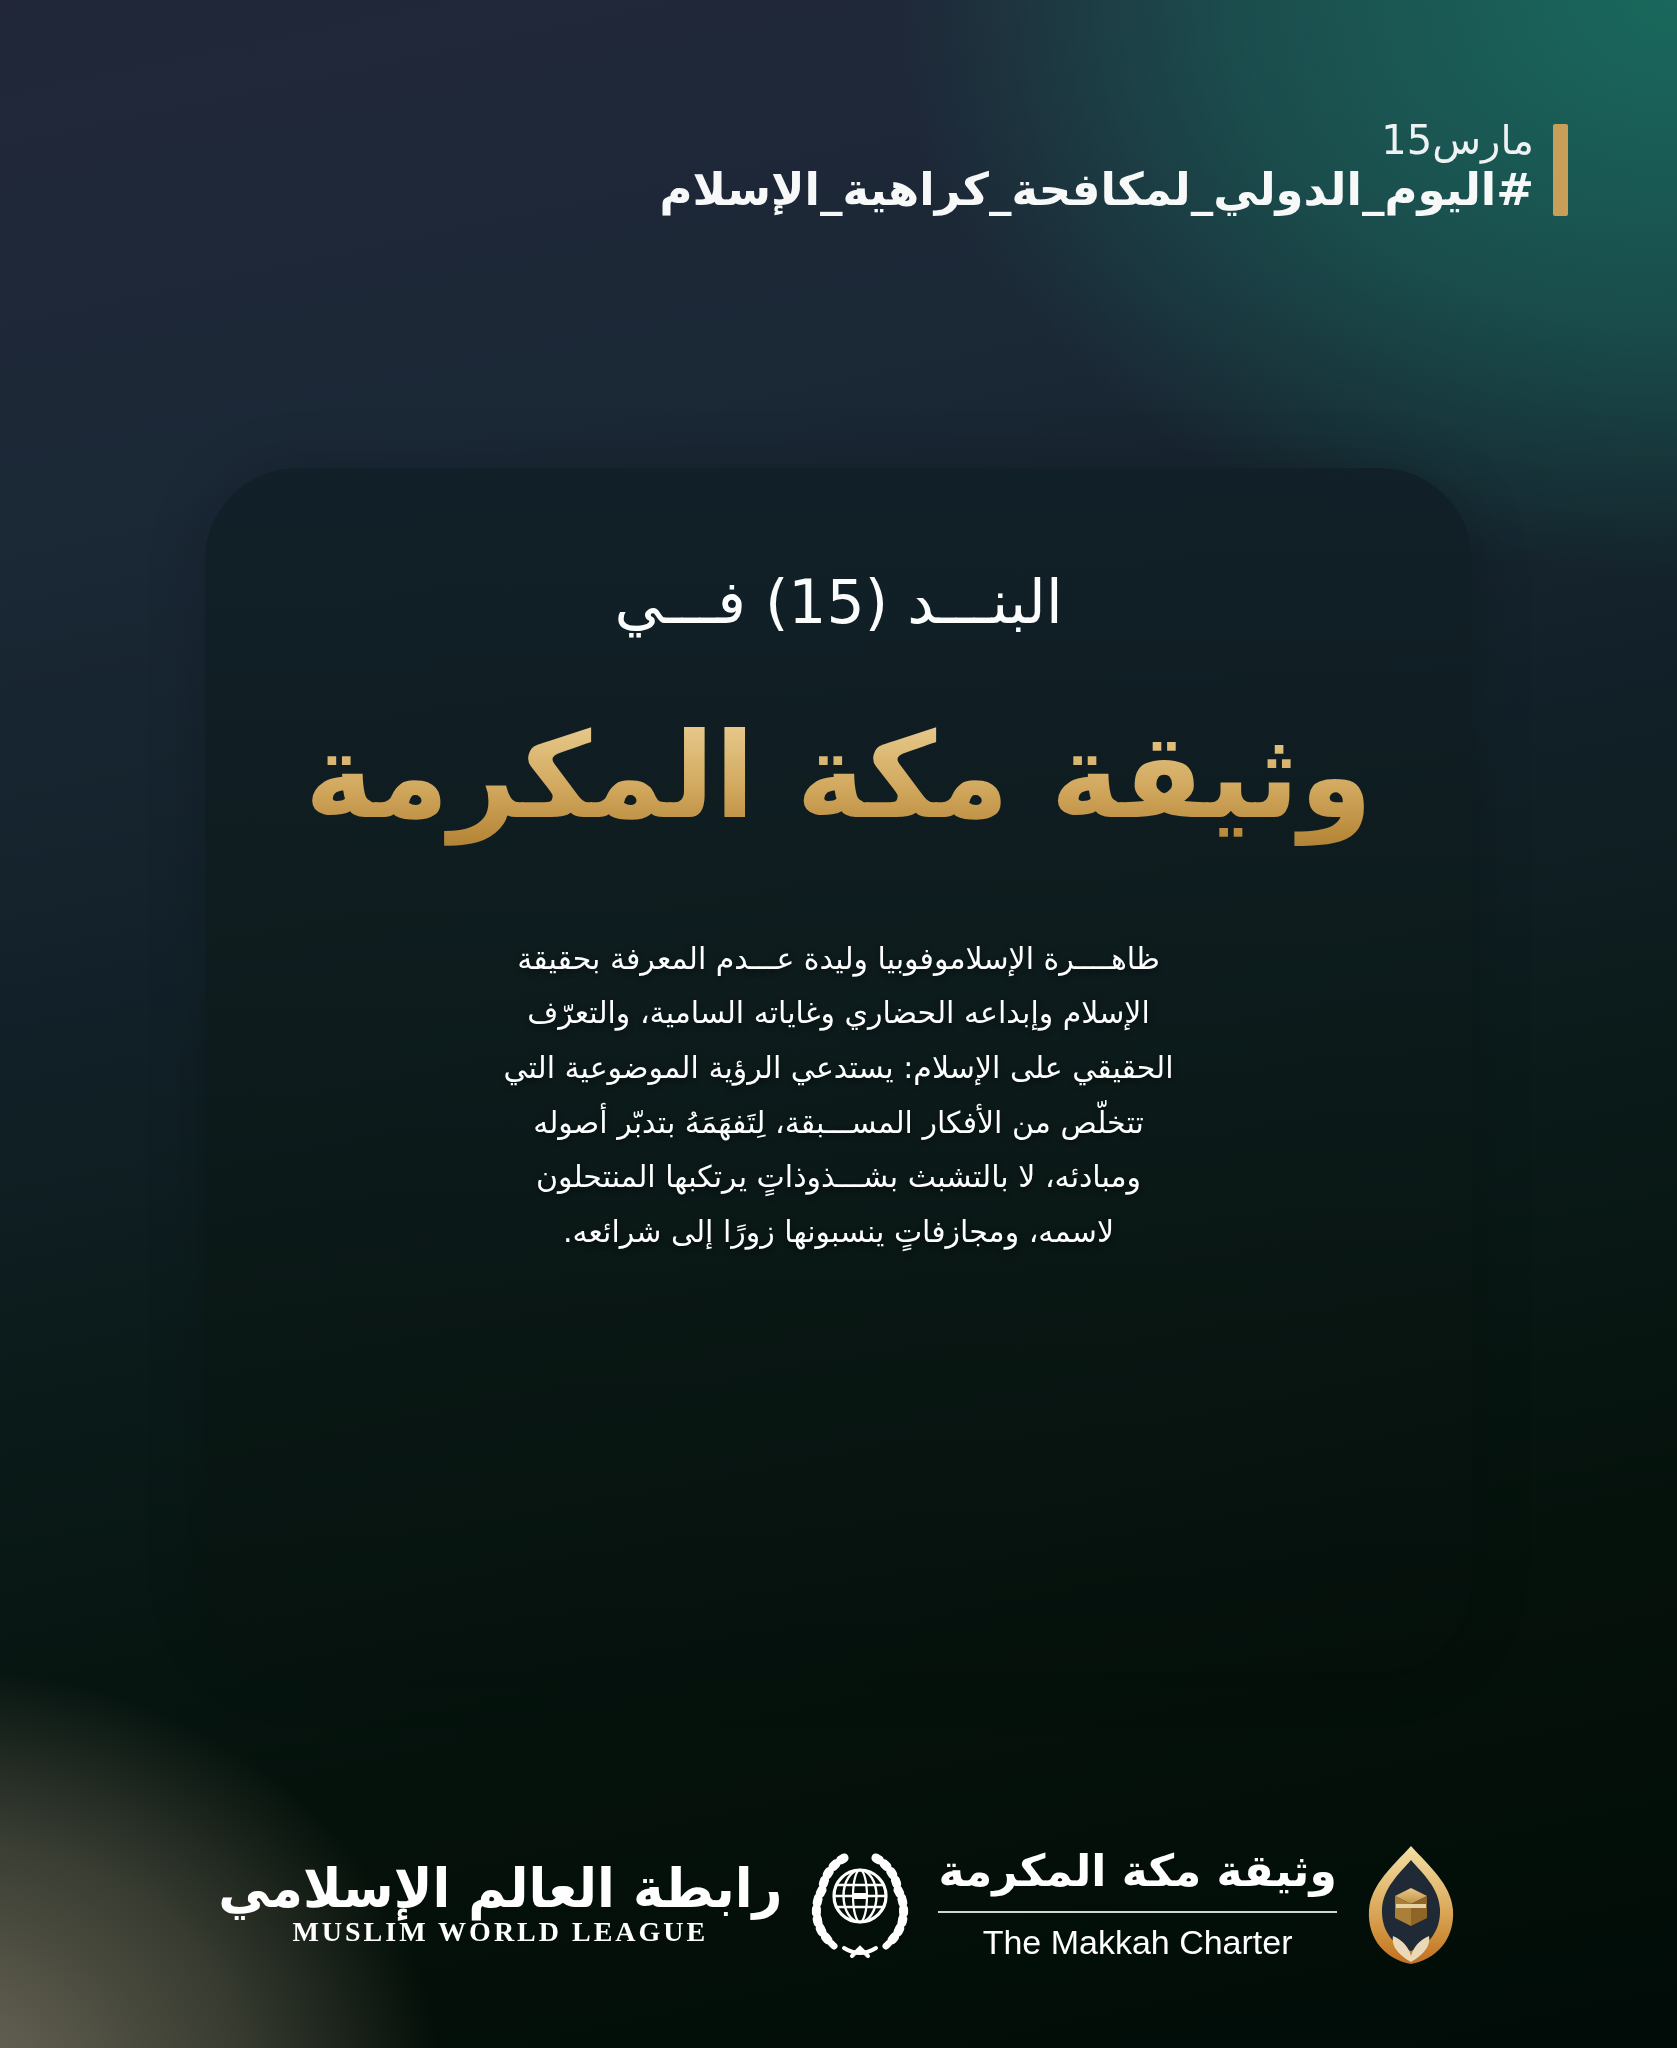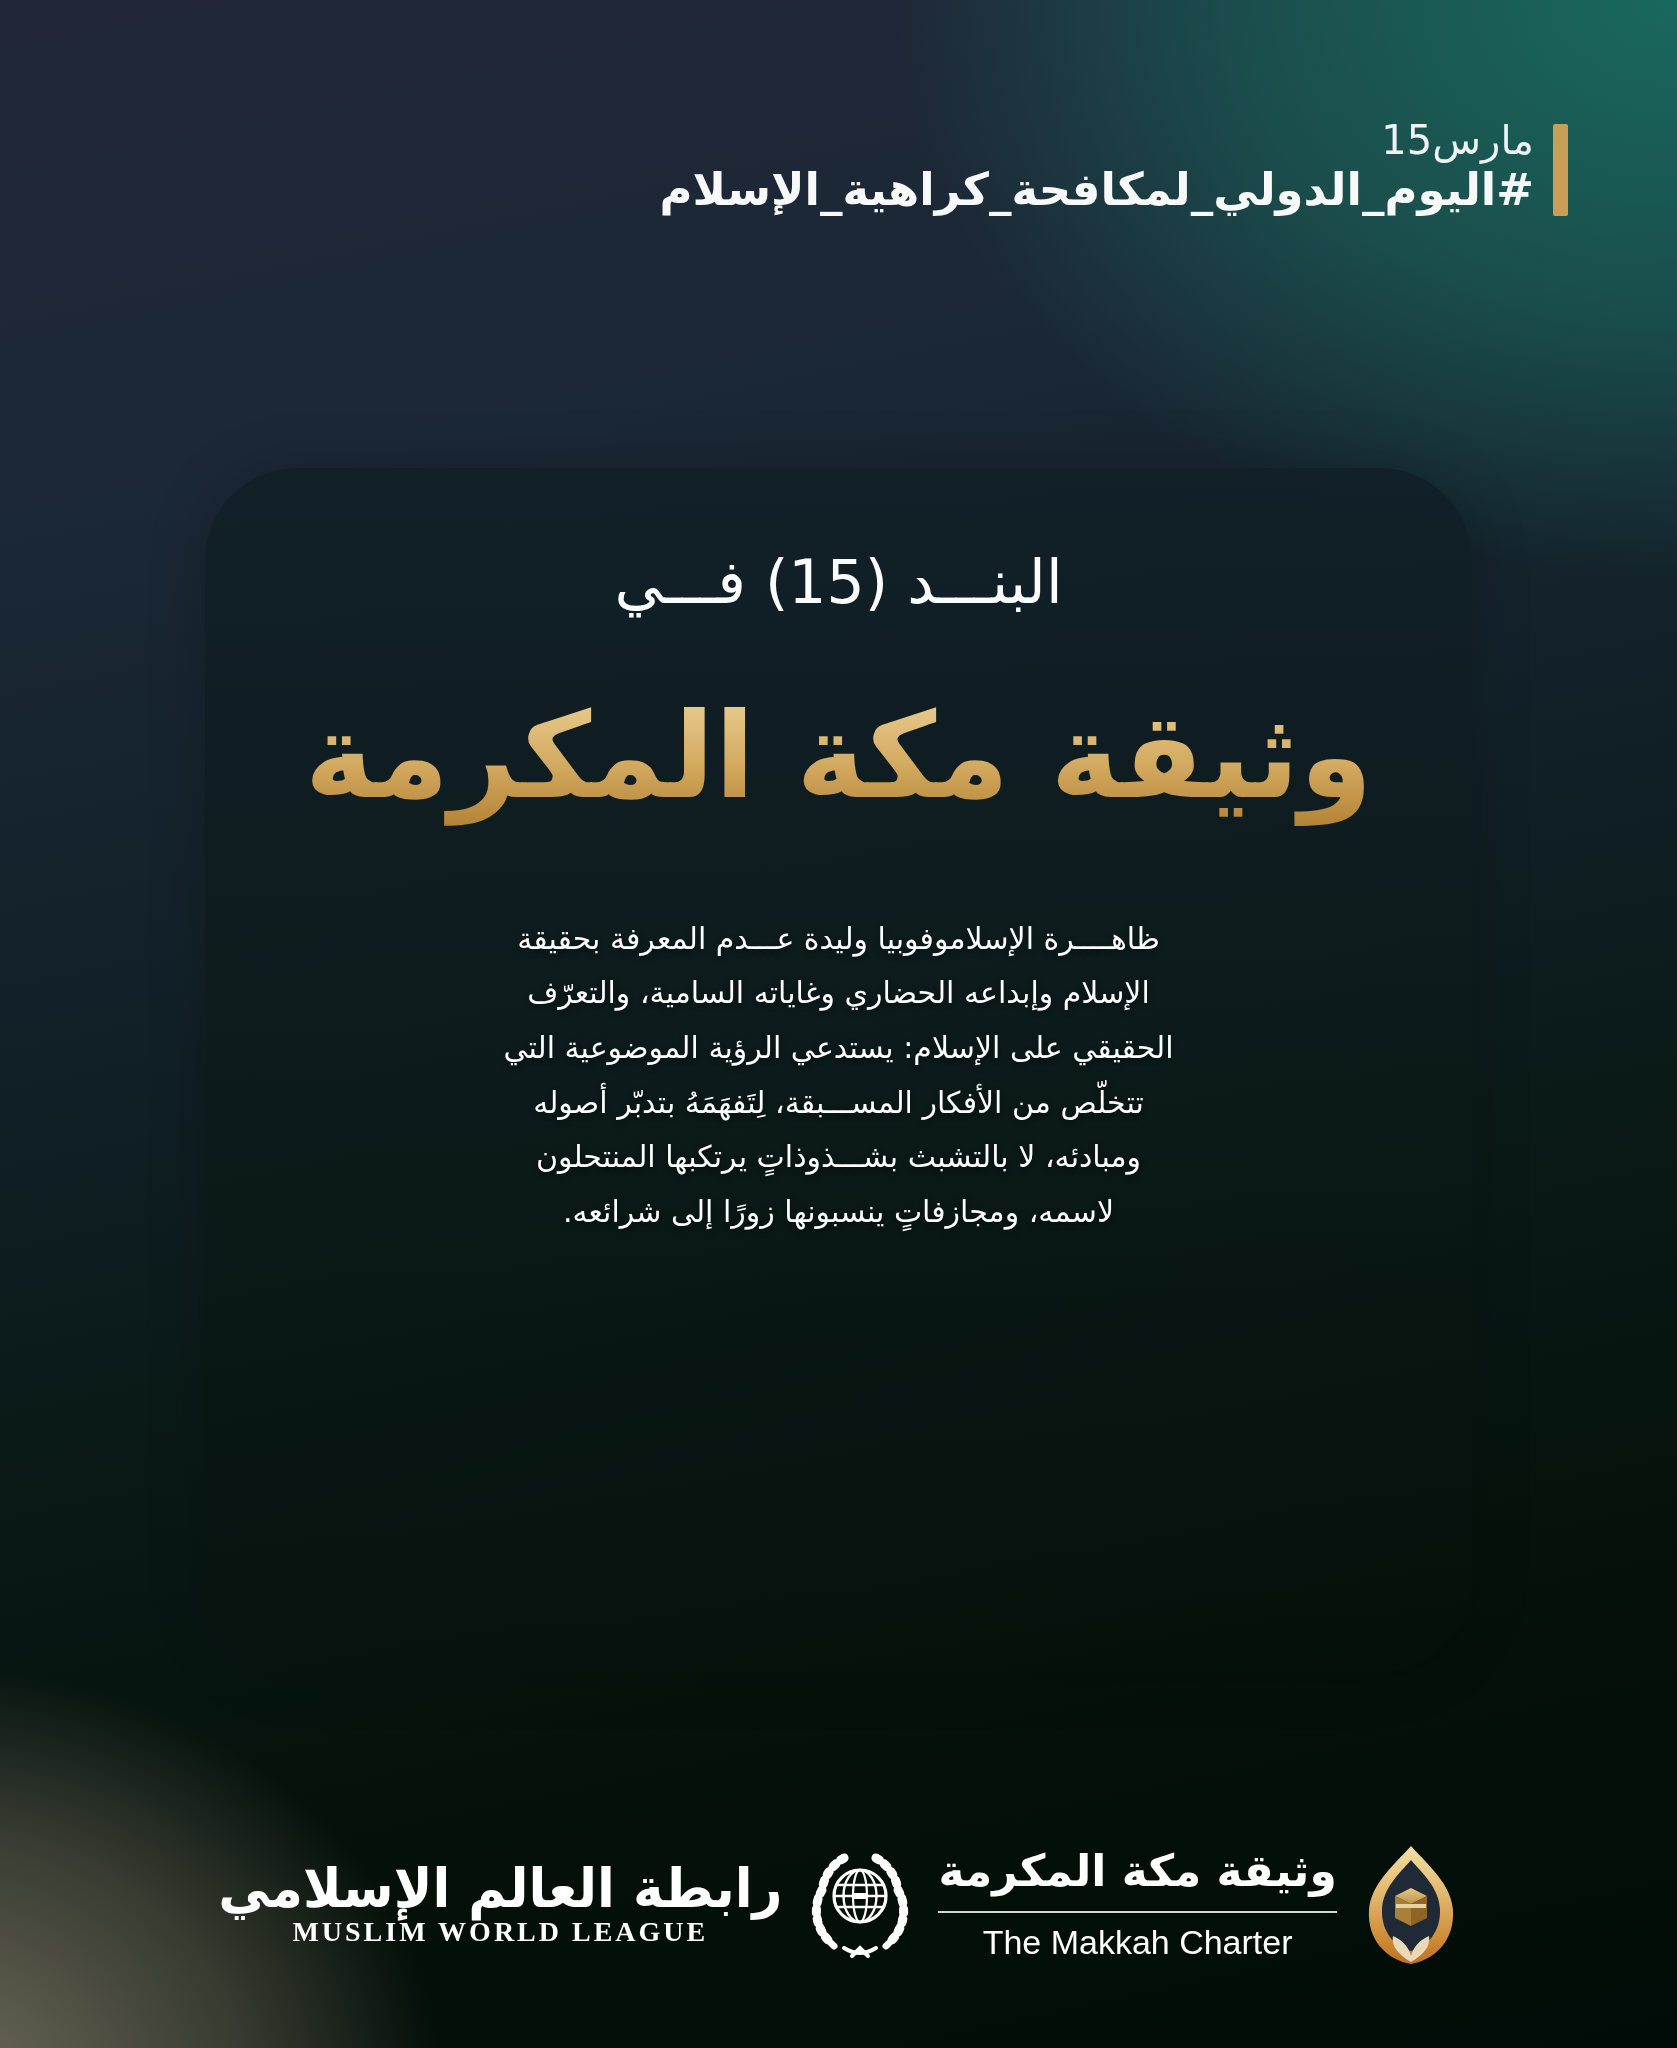--- a/index.html
+++ b/index.html
@@ -40,21 +40,21 @@
 
   
   .card{
     position:absolute;left:205px;top:468px;width:1267px;height:1204px;
     border-radius:92px;
     background:linear-gradient(180deg, rgba(17,31,40,0.93) 0%, rgba(13,27,28,0.80) 38%, rgba(8,20,16,0.55) 70%, rgba(5,14,10,0.30) 100%);
     box-shadow:0 0 60px rgba(0,0,0,0.18);
     text-align:center;
   }
   .card-kicker{
-    margin-top:80px;
+    margin-top:100px;
     color:#fbfdfd;font-size:60px;font-weight:500;
     direction:rtl;line-height:1.15;
   }
   .card-calligraphy{
     margin-top:48px;padding:0 40px;
     direction:rtl;
     font-size:118px;font-weight:bold;line-height:1.55;
     background:linear-gradient(180deg,#f0dda8 0%,#e3c383 28%,#d2a95f 55%,#b98a3c 82%,#a5772e 100%);
     -webkit-background-clip:text;background-clip:text;
     color:transparent;

